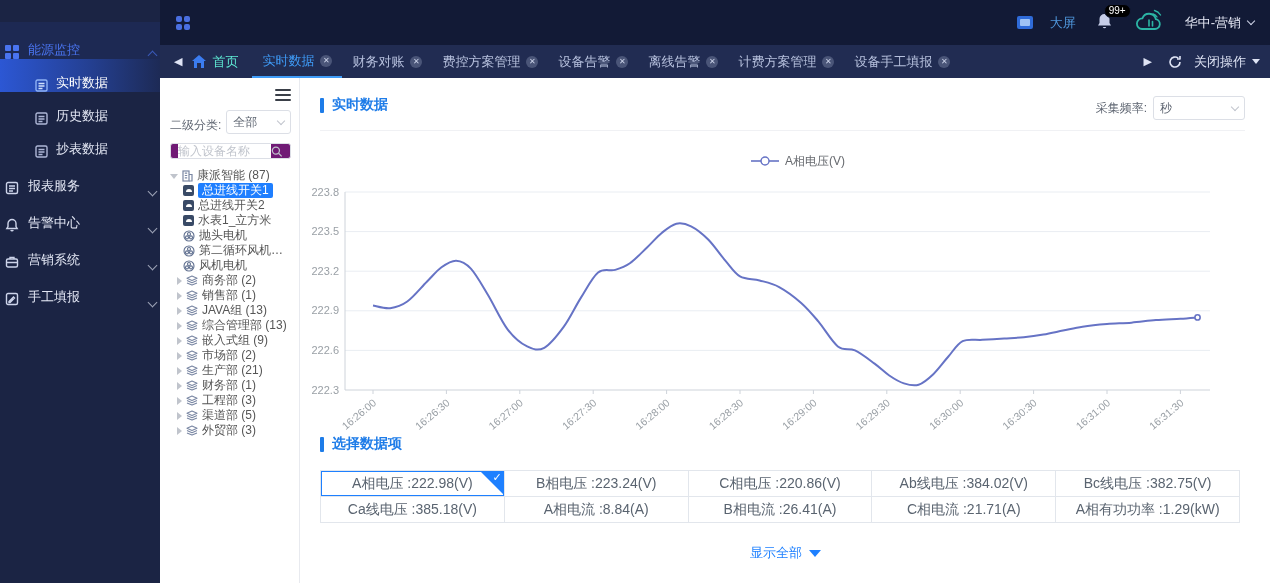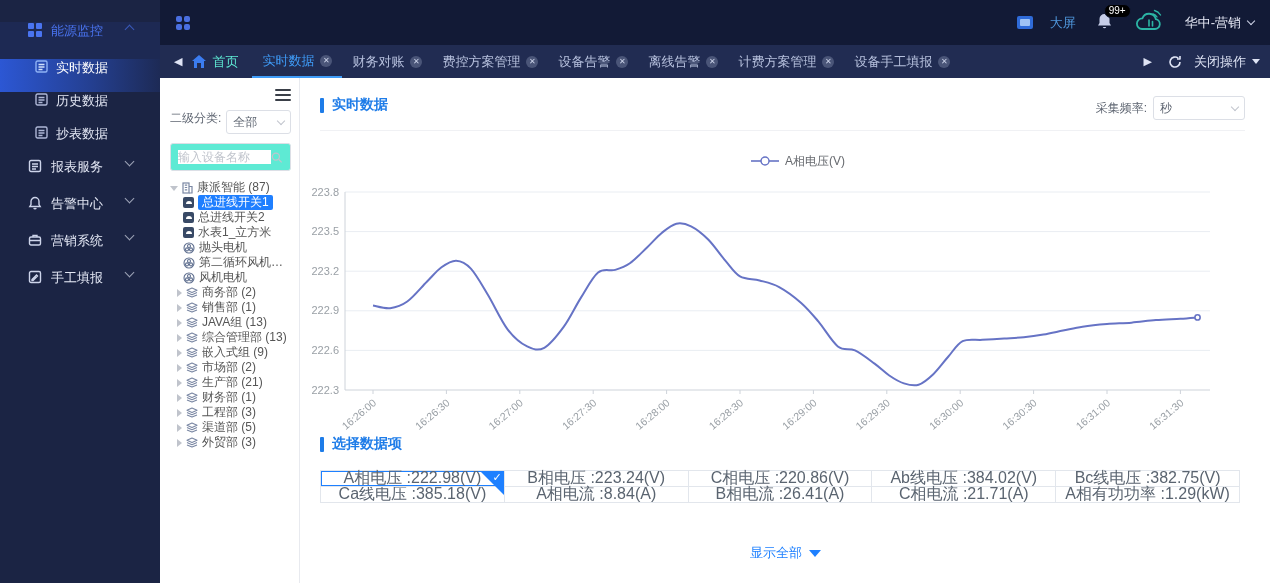--- a/index.html
+++ b/index.html
@@ -7,21 +7,21 @@
   body{position:relative;overflow:hidden;background:#fff;
        font-family:"Liberation Sans","DejaVu Sans",sans-serif;font-size:13px;color:#333}
 
   
   .sidebar{position:absolute;left:0;top:0;width:160px;height:583px;background:#1b2444;z-index:5}
   .logo{padding:14px 10px 0;text-align:center}
   .logo-line{font-size:23px;font-weight:bold;letter-spacing:.5px;color:#29a0f2;white-space:nowrap}
   .logo-at{color:#f08519}
   .app-subtitle{margin-top:16px;color:#fff;font-size:16px;font-weight:bold;letter-spacing:1px;text-align:center}
   .menu{margin-top:22px}
-  .menu-item{display:flex;align-items:flex-start;height:37px;padding:0 27px;color:#e3e7f4;cursor:pointer;position:relative}
+  .menu-item{display:flex;align-items:flex-end;height:37px;padding:0 4px;color:#e3e7f4;cursor:pointer;position:relative}
   .menu-item .mi-ic{width:15px;height:15px;margin-right:9px;flex:none;display:flex;align-items:center;justify-content:center}
   .menu-item .mi-ic svg{display:block}
   .menu-item.parent-active{color:#4a74f0;background:rgba(47,91,217,.10)}
   .menu-item .chev{margin-left:auto;width:7px;height:7px;border-right:1.5px solid currentColor;border-bottom:1.5px solid currentColor;transform:rotate(45deg);opacity:.65}
   .menu-item .chev.up{transform:rotate(-135deg);margin-top:4px}
   .submenu .menu-item{height:33px;padding-left:34px;font-size:13px}
   .submenu .menu-item .mi-ic{width:14px;height:14px;margin-right:8px}
   .submenu .menu-item.active{background:linear-gradient(90deg,#2c57d4 0%,rgba(44,87,212,.55) 55%,rgba(44,87,212,.12) 100%);color:#fff}
 
   
@@ -46,25 +46,25 @@
   .tab .close-ic{width:12px;height:12px;border-radius:50%;background:#4a5578;color:#cdd4ea;font-size:8px;line-height:12px;text-align:center;font-weight:bold}
   .tabbar-right{margin-left:auto;display:flex;align-items:center;gap:12px;color:#dfe4f5}
   .close-ops{display:flex;align-items:center;gap:6px;cursor:pointer}
   .close-ops .chev{width:0;height:0;border-left:4px solid transparent;border-right:4px solid transparent;border-top:5px solid #dfe4f5}
 
   
   .tree-panel{position:absolute;left:160px;top:78px;width:140px;height:505px;background:#fff;border-right:1px solid #e8eaef;padding:8px 8px 0 10px;overflow:hidden}
   .tree-top{display:flex;justify-content:flex-end;margin-bottom:6px}
   .hamburger{width:16px;cursor:pointer}
   .hamburger i{display:block;height:2px;background:#3a3f48;margin:3px 0;border-radius:1px}
-  .cat-row{display:flex;align-items:flex-start;gap:5px;margin-bottom:9px}
+  .cat-row{display:flex;align-items:flex-end;gap:5px;margin-bottom:9px}
   .cat-label{font-size:12px;color:#5f6672;white-space:nowrap}
   .select-box{flex:1;display:flex;align-items:center;justify-content:space-between;height:24px;border:1px solid #dcdfe6;border-radius:3px;padding:0 6px;font-size:12px;color:#5f6672;cursor:pointer;background:#fff}
   .select-box .chev{width:6px;height:6px;border-right:1.2px solid #c0c4cc;border-bottom:1.2px solid #c0c4cc;transform:rotate(45deg);margin-top:-3px}
-  .search-box{display:flex;align-items:center;height:28px;border:1px solid #dcdfe6;border-radius:3px;padding:0 7px;margin-bottom:9px;background:#5eead4}
+  .search-box{display:flex;align-items:center;height:16px;border:1px solid #dcdfe6;border-radius:3px;padding:0 7px;margin-bottom:9px;background:#701a75}
   .search-box input{border:0;outline:0;width:100%;font-size:12px;color:#333;font-family:inherit}
   .search-box input::placeholder{color:#c0c4cc}
   .tree{font-size:12px;color:#555}
   .tree-row{display:flex;align-items:center;height:15px;line-height:15px;cursor:pointer;white-space:nowrap}
   .tree-row .caret{width:0;height:0;margin-right:4px;flex:none}
   .caret.down{border-left:4px solid transparent;border-right:4px solid transparent;border-top:5px solid #c0c4cc;margin-top:1px}
   .caret.right{border-top:4px solid transparent;border-bottom:4px solid transparent;border-left:5px solid #c0c4cc}
   .tree-row .t-ic{margin-right:4px;flex:none;display:flex;align-items:center}
   .icon-meter{width:11px;height:11px;background:#394a66;border-radius:2px;position:relative}
   .icon-meter::after{content:"";position:absolute;left:2.5px;top:3.5px;width:6px;height:3px;background:#fff;border-radius:3px 3px 0 0}
@@ -80,21 +80,21 @@
   .sec-title{color:#1e7ce8;font-size:14px;font-weight:bold}
   .freq{position:absolute;right:25px;top:18px;display:flex;align-items:center;gap:6px}
   .freq-label{font-size:12px;color:#5f6672}
   .freq .select-box{width:92px;flex:none}
   .divider1{position:absolute;left:19px;right:25px;top:52px;border-top:1px solid #f0f1f4}
 
   .chart-wrap{position:absolute;left:4px;top:62px;width:950px;height:300px}
 
   .sec2{top:357px}
   .data-grid{position:absolute;left:19px;top:392px;width:920px;display:grid;grid-template-columns:repeat(5,1fr);border-top:1px solid #e2e6ec;border-left:1px solid #e2e6ec}
-  .data-cell{height:16px;display:flex;align-items:center;justify-content:center;font-size:16px;color:#5a6470;border-right:1px solid #e2e6ec;border-bottom:1px solid #e2e6ec;background:#fff;cursor:pointer;position:relative}
+  .data-cell{height:26px;display:flex;align-items:center;justify-content:center;font-size:14px;color:#5a6470;border-right:1px solid #e2e6ec;border-bottom:1px solid #e2e6ec;background:#fff;cursor:pointer;position:relative}
   .data-cell.selected{box-shadow:inset 0 0 0 1px #1e80ff;z-index:1}
   .data-cell.selected::before{content:"";position:absolute;top:0;right:0;border-top:24px solid #1e80ff;border-left:24px solid transparent}
   .data-cell.selected::after{content:"✓";position:absolute;top:0px;right:2px;color:#fff;font-size:11px;font-weight:bold}
   .show-all{position:absolute;left:0;right:0;top:466px;display:flex;align-items:center;justify-content:center;gap:7px;color:#1e80ff;font-size:13px;cursor:pointer}
   .show-all .chev{width:0;height:0;border-left:6px solid transparent;border-right:6px solid transparent;border-top:7px solid #1e80ff}
 
   svg text{font-family:"Liberation Sans","DejaVu Sans",sans-serif}
 </style>
 </head>
 <body>

